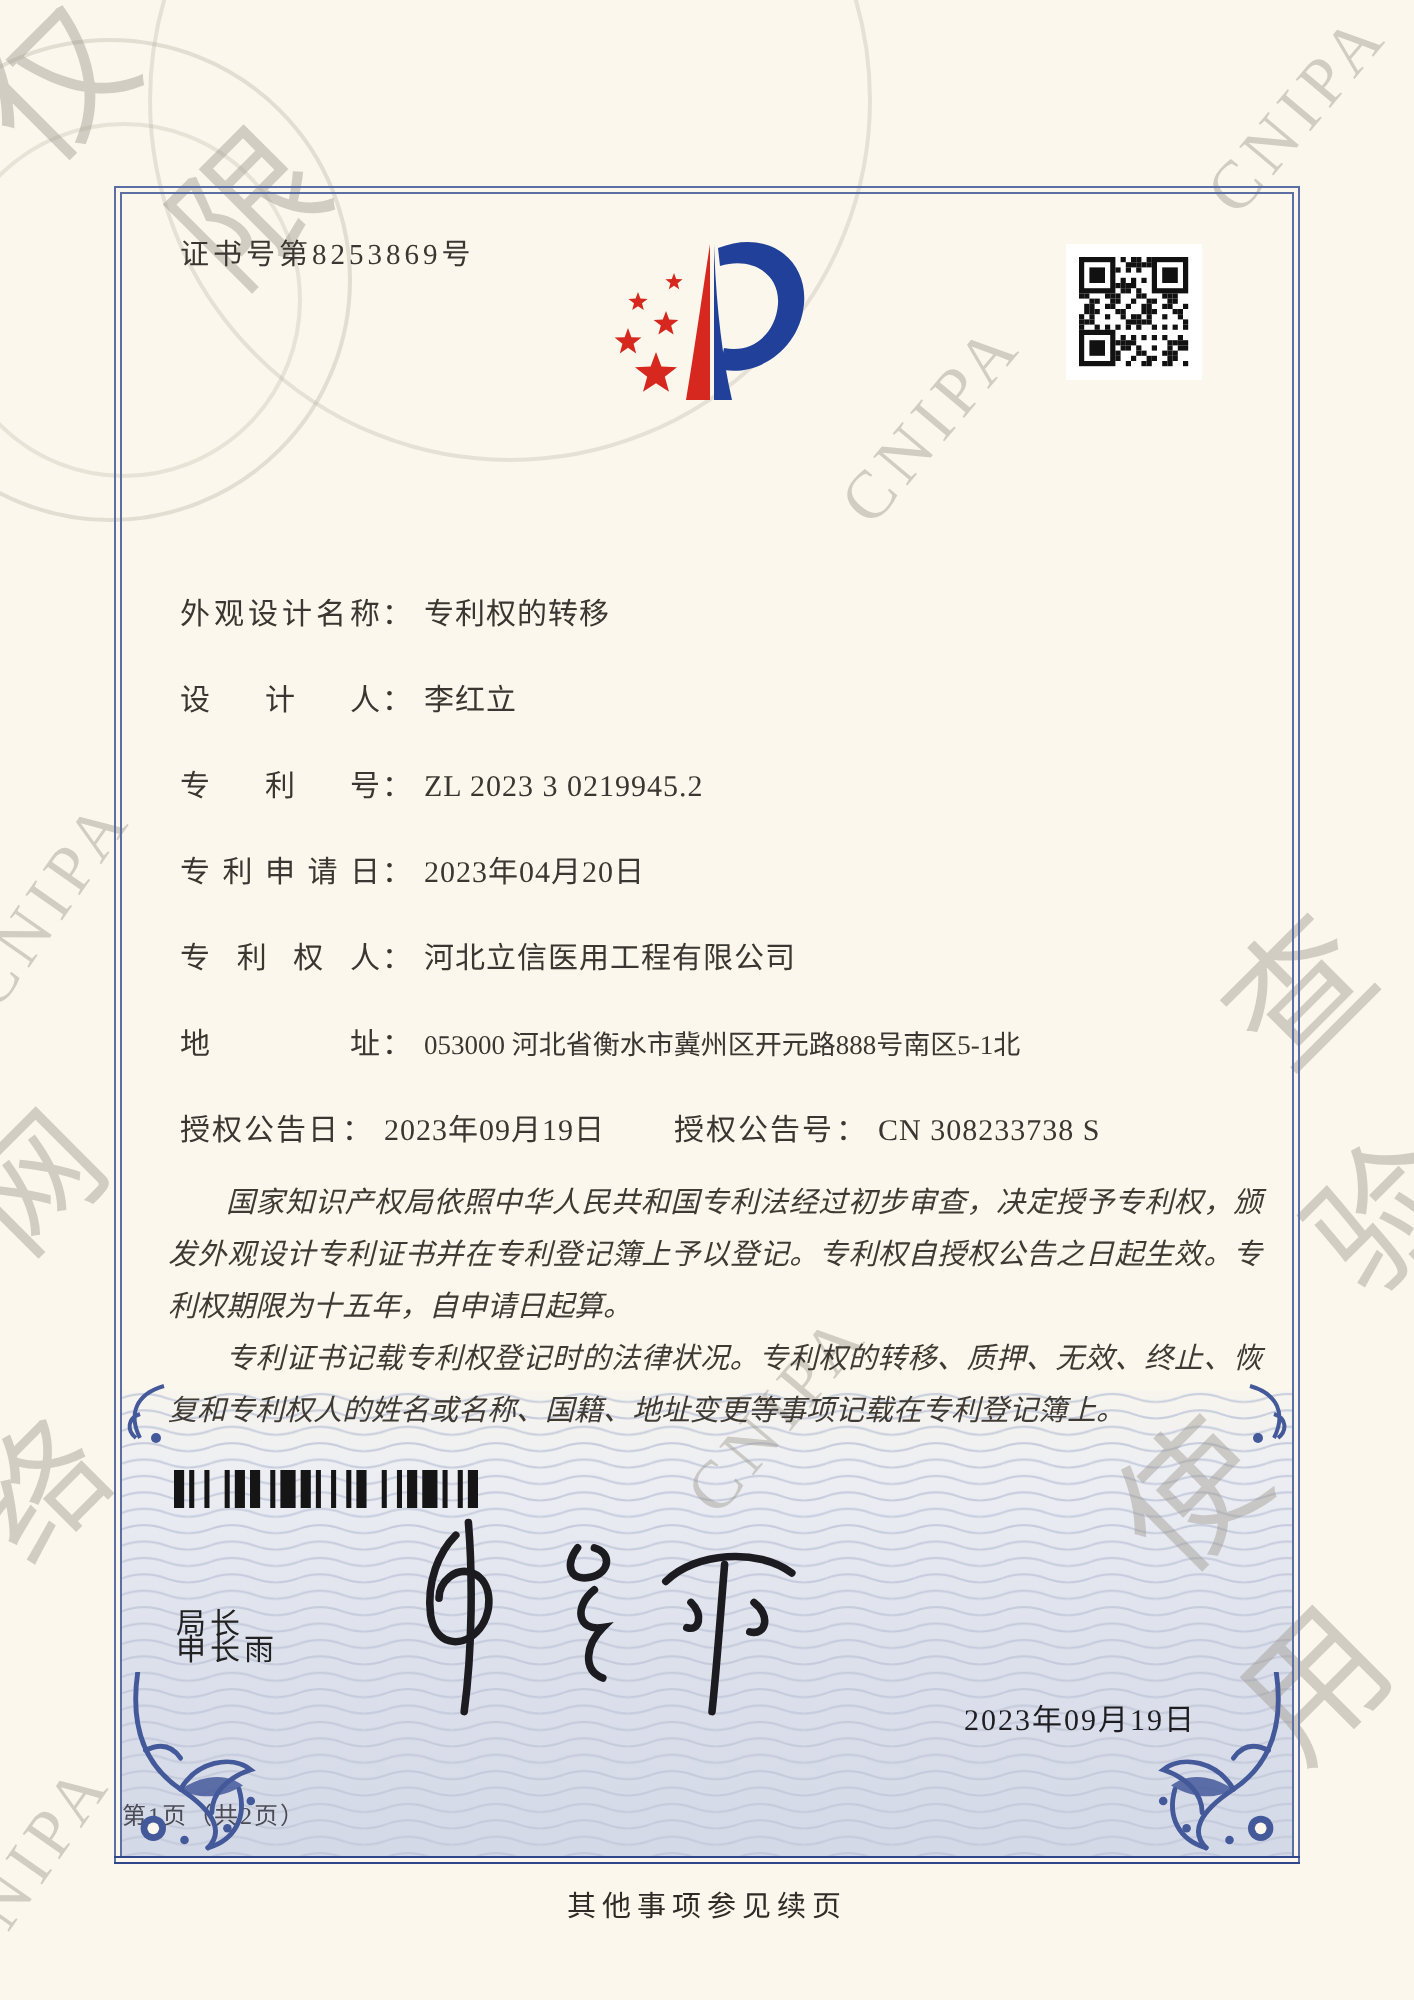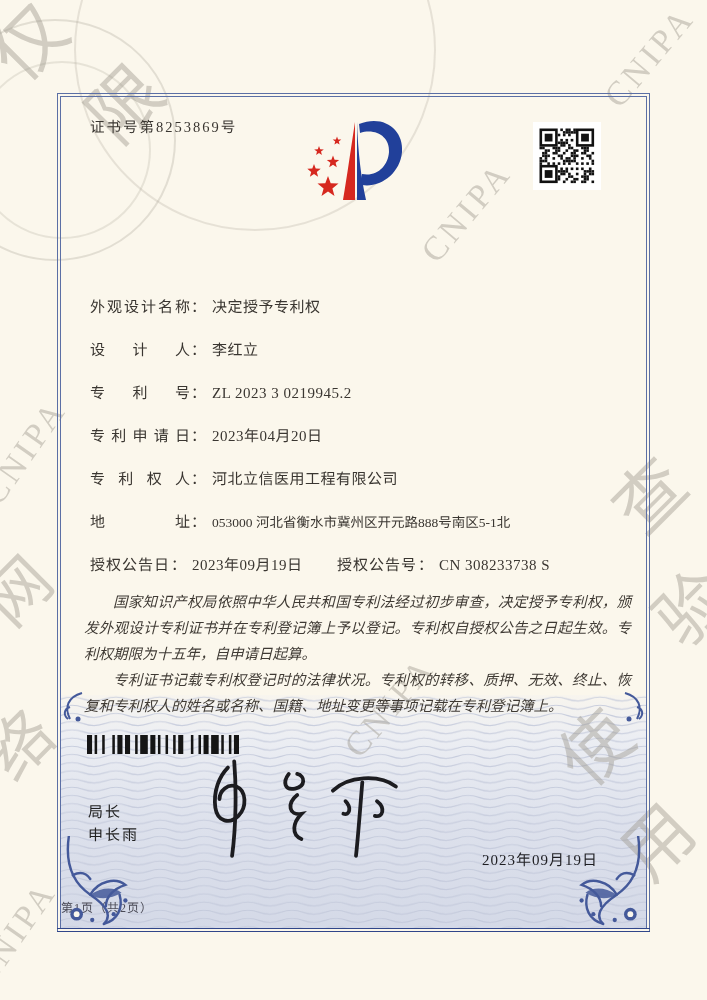--- a/index.html
+++ b/index.html
@@ -37,21 +37,21 @@
   .g2{position:absolute;left:247px;top:0;}
   
   .paras{position:absolute;left:23px;top:492px;width:547px;font-size:14.5px;line-height:1.8;
          text-align:justify;color:#3f3a34;font-style:italic;}
   .paras p{margin:0;text-indent:2em;}
   
   .band{position:absolute;left:0;right:0;top:598px;bottom:0;}
   .barcode{position:absolute;left:26px;top:40px;width:152px;height:19px;}
   .sig-title{position:absolute;left:27px;top:105px;font-size:15px;letter-spacing:2px;
              font-family:Liberation Serif, serif;color:#222;text-align:right;}
-  .sig-name{position:absolute;left:27px;top:128px;font-size:15px;letter-spacing:2px;
+  .sig-name{position:absolute;left:27px;top:118px;font-size:15px;letter-spacing:2px;
             font-family:Liberation Serif, serif;color:#222;}
   .signature{position:absolute;left:125px;top:60px;width:235px;height:105px;}
   .issue-date{position:absolute;left:421px;top:153px;font-size:15px;letter-spacing:1px;color:#1e1e22;}
   .pagenum{position:absolute;left:0;right:0;bottom:12px;font-size:12px;
            letter-spacing:1px;color:#4b4b57;}
   .corner{position:absolute;bottom:2px;width:78px;height:90px;}
   .corner.left{left:2px;}
   .corner.right{right:2px;transform:scaleX(-1);}
   .sidecurl{position:absolute;top:-4px;width:24px;height:34px;}
   .sidecurl.left{left:-1px;}
@@ -240,21 +240,21 @@
           <rect x="48.1" y="11.7" width="7.800000000000001" height="7.800000000000001" fill="#111"></rect>
           <rect x="6.5" y="42.9" width="18.2" height="18.2" fill="#111"></rect>
           <rect x="9.1" y="45.5" width="13" height="13" fill="#fff"></rect>
           <rect x="11.7" y="48.1" width="7.800000000000001" height="7.800000000000001" fill="#111"></rect>
         </g>
     </svg>
 
 
     <div class="fields">
       <div class="frow" style="top:0px">
-        <span class="flabel">外观设计名称</span><span class="colon">：</span><span class="fvalue">决定授予专利权</span>
+        <span class="flabel">外观设计名称</span><span class="colon">：</span><span class="fvalue">专利权的转移</span>
       </div>
       <div class="frow" style="top:43px">
         <span class="flabel">设计人</span><span class="colon">：</span><span class="fvalue">李红立</span>
       </div>
       <div class="frow" style="top:86px">
         <span class="flabel">专利号</span><span class="colon">：</span><span class="fvalue">ZL 2023 3 0219945.2</span>
       </div>
       <div class="frow" style="top:129px">
         <span class="flabel">专利申请日</span><span class="colon">：</span><span class="fvalue">2023年04月20日</span>
       </div>
@@ -361,20 +361,21 @@
         <path d="M22,2 C8,6 4,16 10,28 M10,16 c-6,2 -7,8 -2,12" fill="none" stroke="#44599a" stroke-width="2"></path>
         <circle cx="18" cy="28" r="2.5" fill="#44599a"></circle>
       </svg>
       <svg class="sidecurl right" viewBox="0 0 24 34">
         <path d="M22,2 C8,6 4,16 10,28 M10,16 c-6,2 -7,8 -2,12" fill="none" stroke="#44599a" stroke-width="2"></path>
         <circle cx="18" cy="28" r="2.5" fill="#44599a"></circle>
       </svg>
     </div>
   </div>
 
+  <div class="footnote">其他事项参见续页</div>
 <span class="wm" style="left: -12px; top: -16px; font-size: 72px; transform: rotate(-45deg);">仅</span>
     <span class="wm" style="left: 84px; top: 46px; font-size: 72px; transform: rotate(-45deg);">限</span>
     <span class="wm" style="left: 590px; top: 38px; font-size: 34px; transform: rotate(-50deg);">CNIPA</span>
     <span class="wm" style="left: 407px; top: 193px; font-size: 34px; transform: rotate(-50deg);">CNIPA</span>
     <span class="wm" style="left: -35px; top: 433px; font-size: 34px; transform: rotate(-55deg);">CNIPA</span>
     <span class="wm" style="left: -18px; top: 540px; font-size: 64px; transform: rotate(-45deg);">网</span>
     <span class="wm" style="left: -16px; top: 694px; font-size: 64px; transform: rotate(-45deg);">络</span>
     <span class="wm" style="left: 610px; top: 440px; font-size: 70px; transform: rotate(-45deg);">查</span>
     <span class="wm" style="left: 652px; top: 552px; font-size: 70px; transform: rotate(-45deg);">验</span>
     <span class="wm" style="left: 330px; top: 688px; font-size: 34px; transform: rotate(-50deg);">CNIPA</span>

